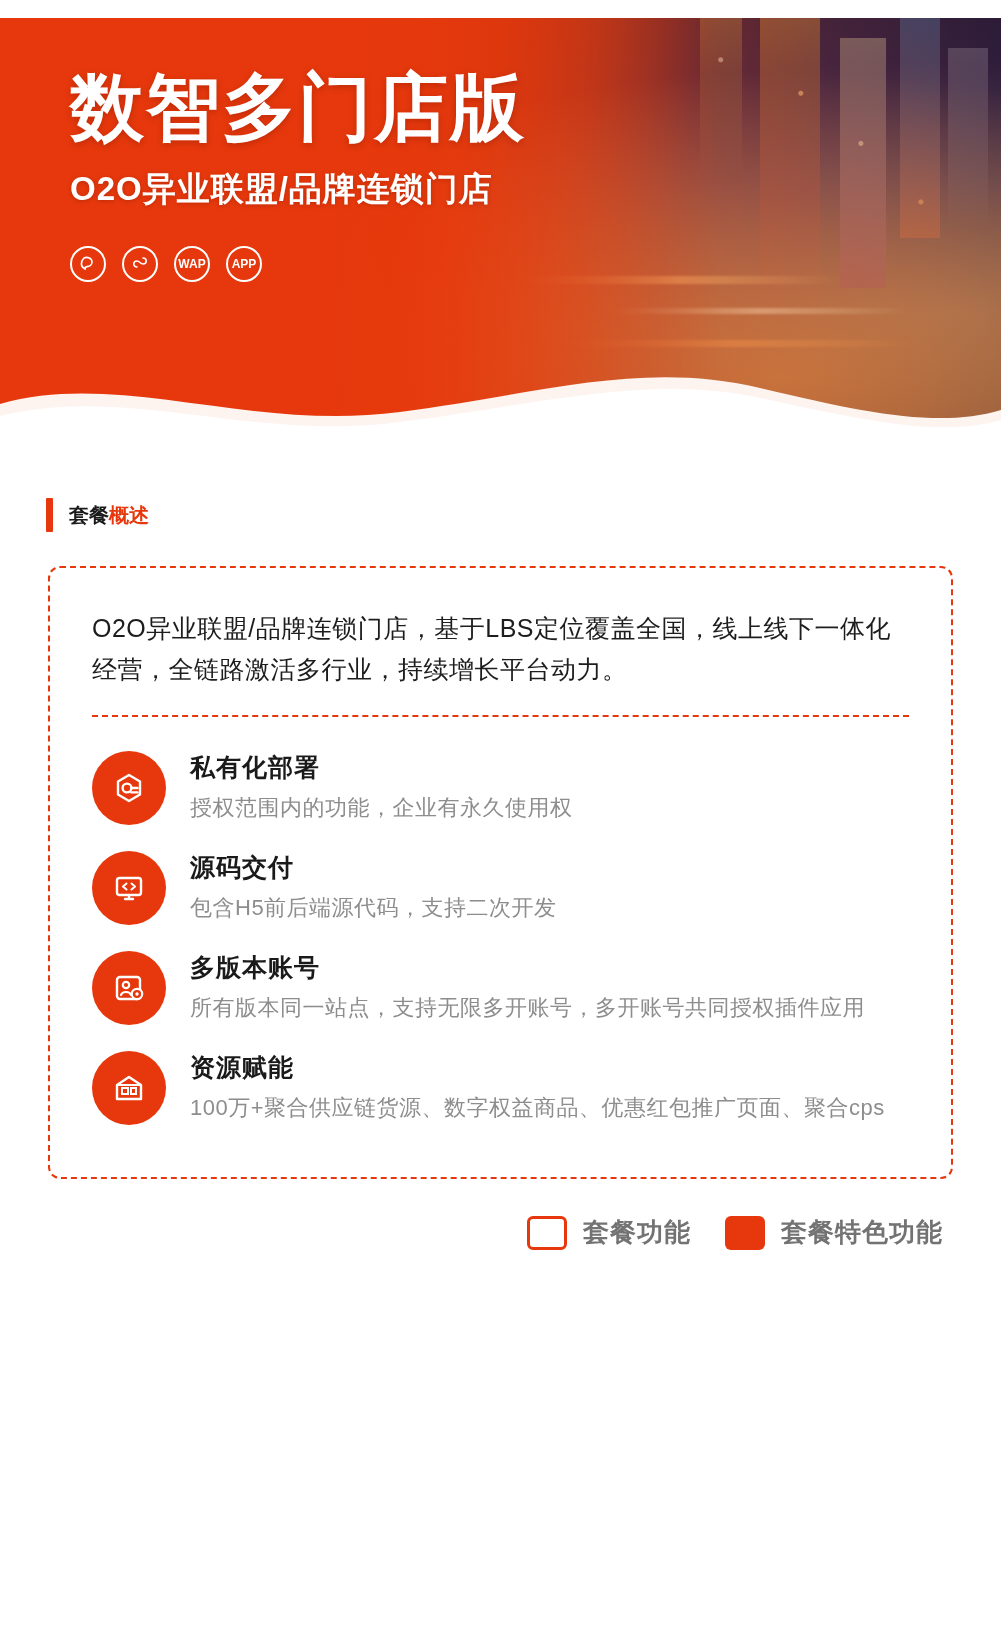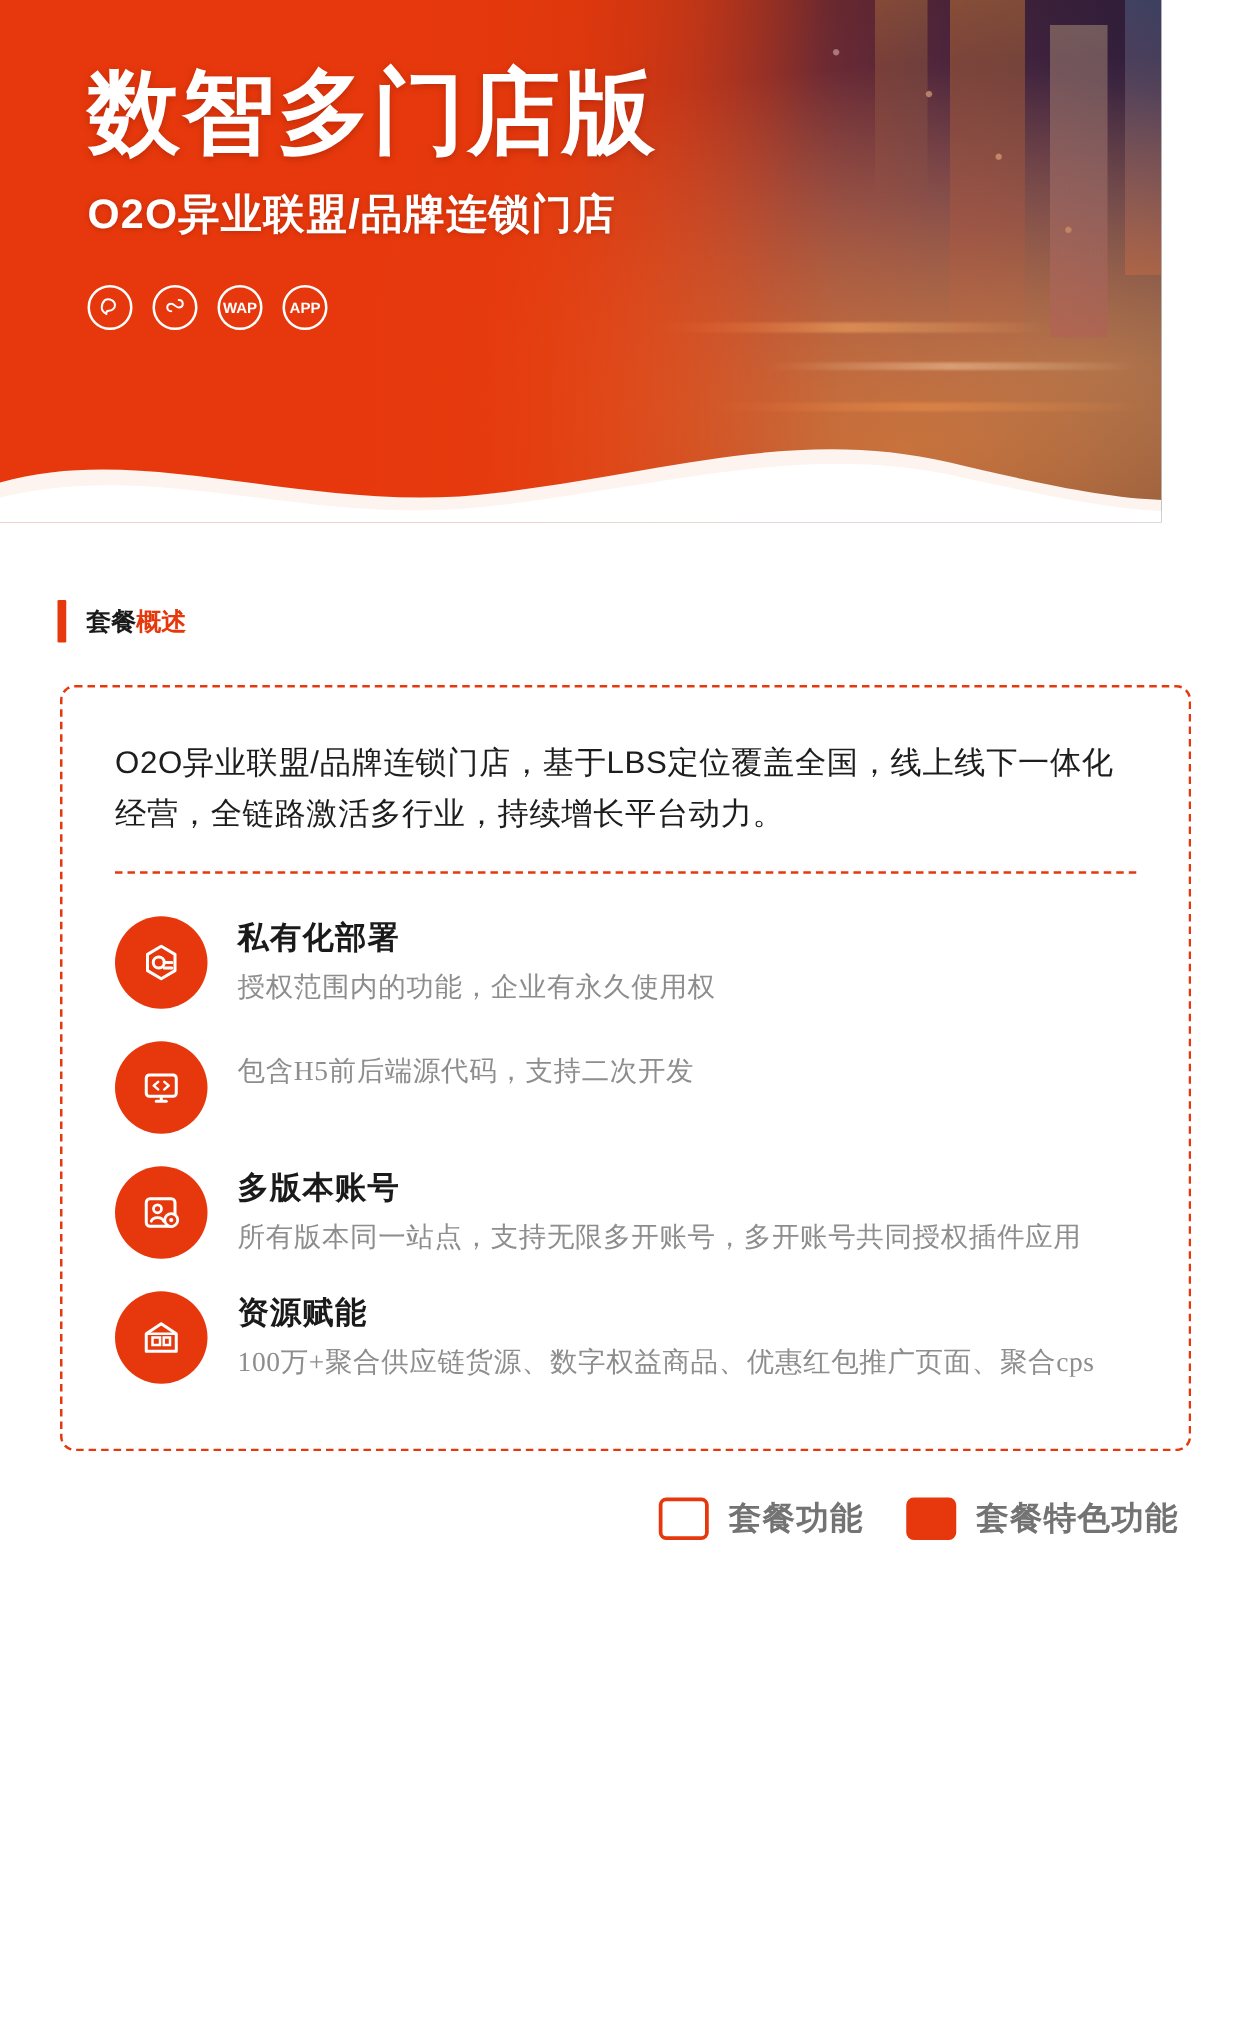--- a/index.html
+++ b/index.html
@@ -7,24 +7,25 @@
     width: 1001px;
     height: 1630px;
     background: #ffffff;
     font-family: "Liberation Sans", sans-serif;
     overflow: hidden;
   }
 
   
   .hero {
     position: relative;
-    width: 929px;
+    width: 1001px;
     height: 418px;
     overflow: hidden;
     background: #0b0a18;
+    margin-top: 18px;
   }
   .hero-photo {
     position: absolute;
     inset: 0;
     
     background:
       radial-gradient(circle at 80% 18%, rgba(255,220,160,0.55) 0 2px, transparent 3px),
       radial-gradient(circle at 86% 30%, rgba(255,240,200,0.5) 0 2px, transparent 3px),
       radial-gradient(circle at 72% 10%, rgba(255,255,255,0.45) 0 2px, transparent 3px),
       radial-gradient(circle at 92% 44%, rgba(255,210,120,0.45) 0 2px, transparent 3px),
@@ -157,21 +158,20 @@
   .divider {
     margin: 26px 0 18px 0;
     border-top: 2px dashed #e6380c;
   }
 
   .feature {
     display: flex;
     align-items: flex-start;
     gap: 24px;
     padding: 14px 0 10px 0;
-    font-family: Liberation Serif, serif;
   }
   .feat-icon {
     flex: 0 0 auto;
     width: 74px;
     height: 74px;
     border-radius: 50%;
     background: #e6380c;
     display: flex;
     align-items: center;
     justify-content: center;
@@ -291,20 +291,21 @@
     <div class="feat-icon">
       <svg width="40" height="40" viewBox="0 0 40 40" aria-hidden="true">
         <rect x="8" y="10" width="24" height="17" rx="2.5" fill="none" stroke="#fff" stroke-width="2.4"></rect>
         <path d="M16 31 H24" stroke="#fff" stroke-width="2.4" stroke-linecap="round"></path>
         <path d="M20 27 V31" stroke="#fff" stroke-width="2.4"></path>
         <path d="M17.5 15.5 L14 18.5 L17.5 21.5" fill="none" stroke="#fff" stroke-width="2.1" stroke-linecap="round" stroke-linejoin="round"></path>
         <path d="M22.5 15.5 L26 18.5 L22.5 21.5" fill="none" stroke="#fff" stroke-width="2.1" stroke-linecap="round" stroke-linejoin="round"></path>
       </svg>
     </div>
     <div class="feat-body">
+      <div class="feat-title">源码交付</div>
       <div class="feat-desc">包含H5前后端源代码，支持二次开发</div>
     </div>
   </div>
 
   <div class="feature">
     <div class="feat-icon">
       <svg width="40" height="40" viewBox="0 0 40 40" aria-hidden="true">
         <rect x="8" y="9" width="23" height="22" rx="3" fill="none" stroke="#fff" stroke-width="2.4"></rect>
         <circle cx="17" cy="17" r="3.2" fill="none" stroke="#fff" stroke-width="2.2"></circle>
         <path d="M12 27 c1.2-4 8.8-4 10 0" fill="none" stroke="#fff" stroke-width="2.2" stroke-linecap="round"></path>

